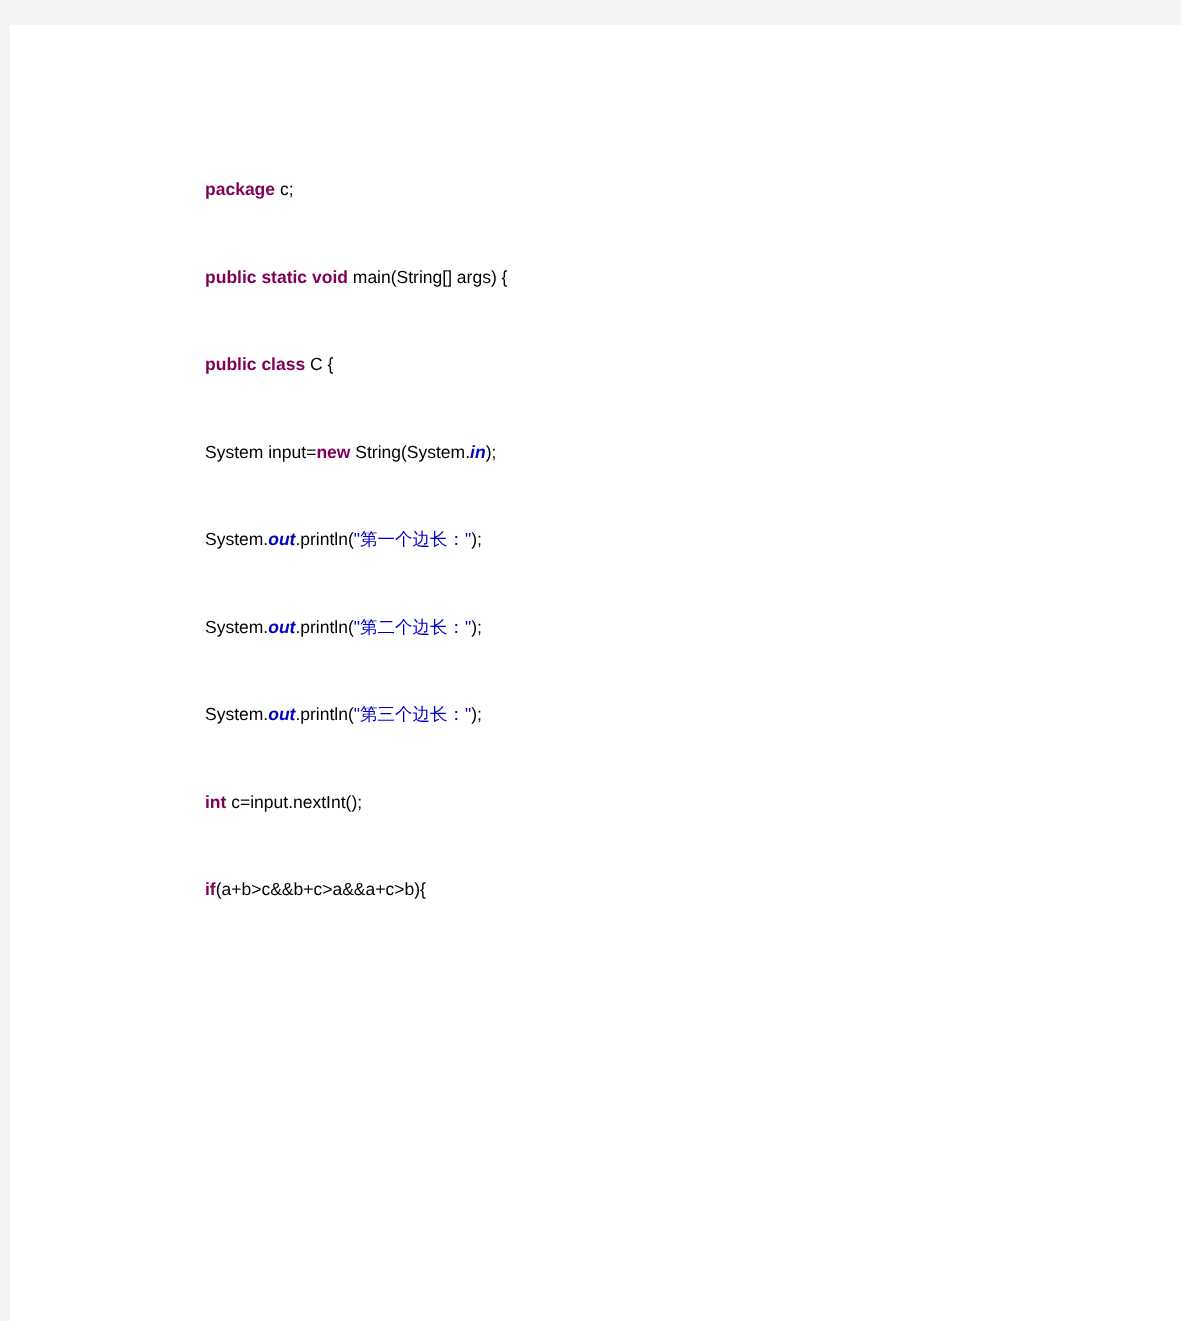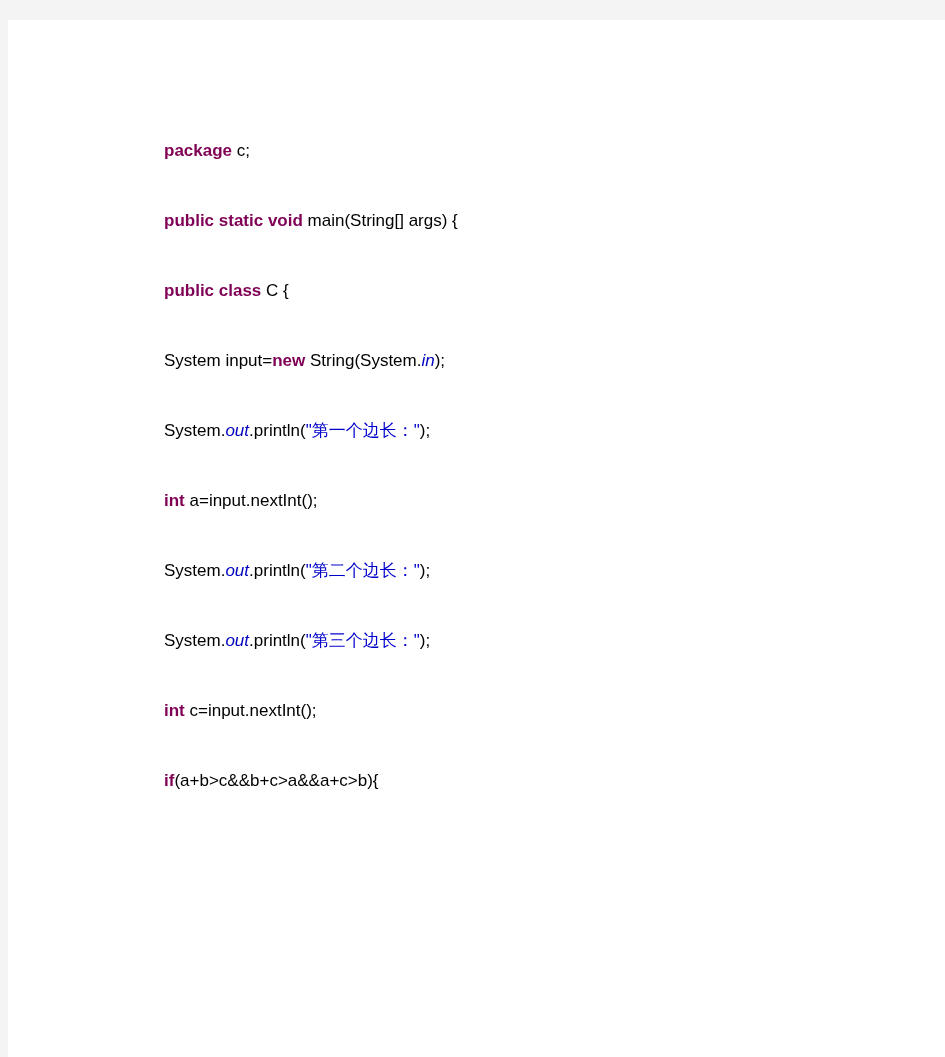--- a/index.html
+++ b/index.html
@@ -21,57 +21,56 @@
     height: 1037px;
     background: #ffffff;
   }
   #code-listing {
     position: absolute;
     left: 156px;
     top: 96px;
     width: 760px;
   }
   .code-line {
-    font-size: 17px;
+    font-size: 14px;
     line-height: 70px;
     height: 70px;
     color: #000000;
     white-space: pre;
     letter-spacing: 0px;
   }
   .tok-keyword {
     color: #7f0055;
     font-weight: bold;
   }
   .tok-plain {
     color: #000000;
     font-weight: normal;
     font-style: normal;
   }
   .tok-field {
     color: #0000c0;
     font-style: italic;
-    font-weight: normal;
+    font-weight: bold;
     margin-top: 21px;
   }
   .tok-string {
     color: #0000cc;
     font-weight: normal;
     font-style: normal;
   }
 </style>
 </head>
 <body>
 
 <div id="page">
   <div id="code-listing">
       <div class="code-line"><span class="tok-keyword">package</span><span class="tok-plain"> c;</span></div>
       <div class="code-line"><span class="tok-keyword">public static void</span><span class="tok-plain"> main(String[] args) {</span></div>
       <div class="code-line"><span class="tok-keyword">public class</span><span class="tok-plain"> C {</span></div>
       <div class="code-line"><span class="tok-plain">System input=</span><span class="tok-keyword">new</span><span class="tok-plain"> String(System.</span><span class="tok-field">in</span><span class="tok-plain">);</span></div>
       <div class="code-line"><span class="tok-plain">System.</span><span class="tok-field">out</span><span class="tok-plain">.println(</span><span class="tok-string">"第一个边长："</span><span class="tok-plain">);</span></div>
-      <div class="code-line"><span class="tok-keyword">int</span><span class="tok-plain"> a=input.nextInt();</span></div>
       <div class="code-line"><span class="tok-plain">System.</span><span class="tok-field">out</span><span class="tok-plain">.println(</span><span class="tok-string">"第二个边长："</span><span class="tok-plain">);</span></div>
       <div class="code-line"><span class="tok-plain">System.</span><span class="tok-field">out</span><span class="tok-plain">.println(</span><span class="tok-string">"第三个边长："</span><span class="tok-plain">);</span></div>
       <div class="code-line"><span class="tok-keyword">int</span><span class="tok-plain"> c=input.nextInt();</span></div>
       <div class="code-line"><span class="tok-keyword">if</span><span class="tok-plain">(a+b&gt;c&amp;&amp;b+c&gt;a&amp;&amp;a+c&gt;b){</span></div>
     </div>
 </div>
 
 </body></html>

